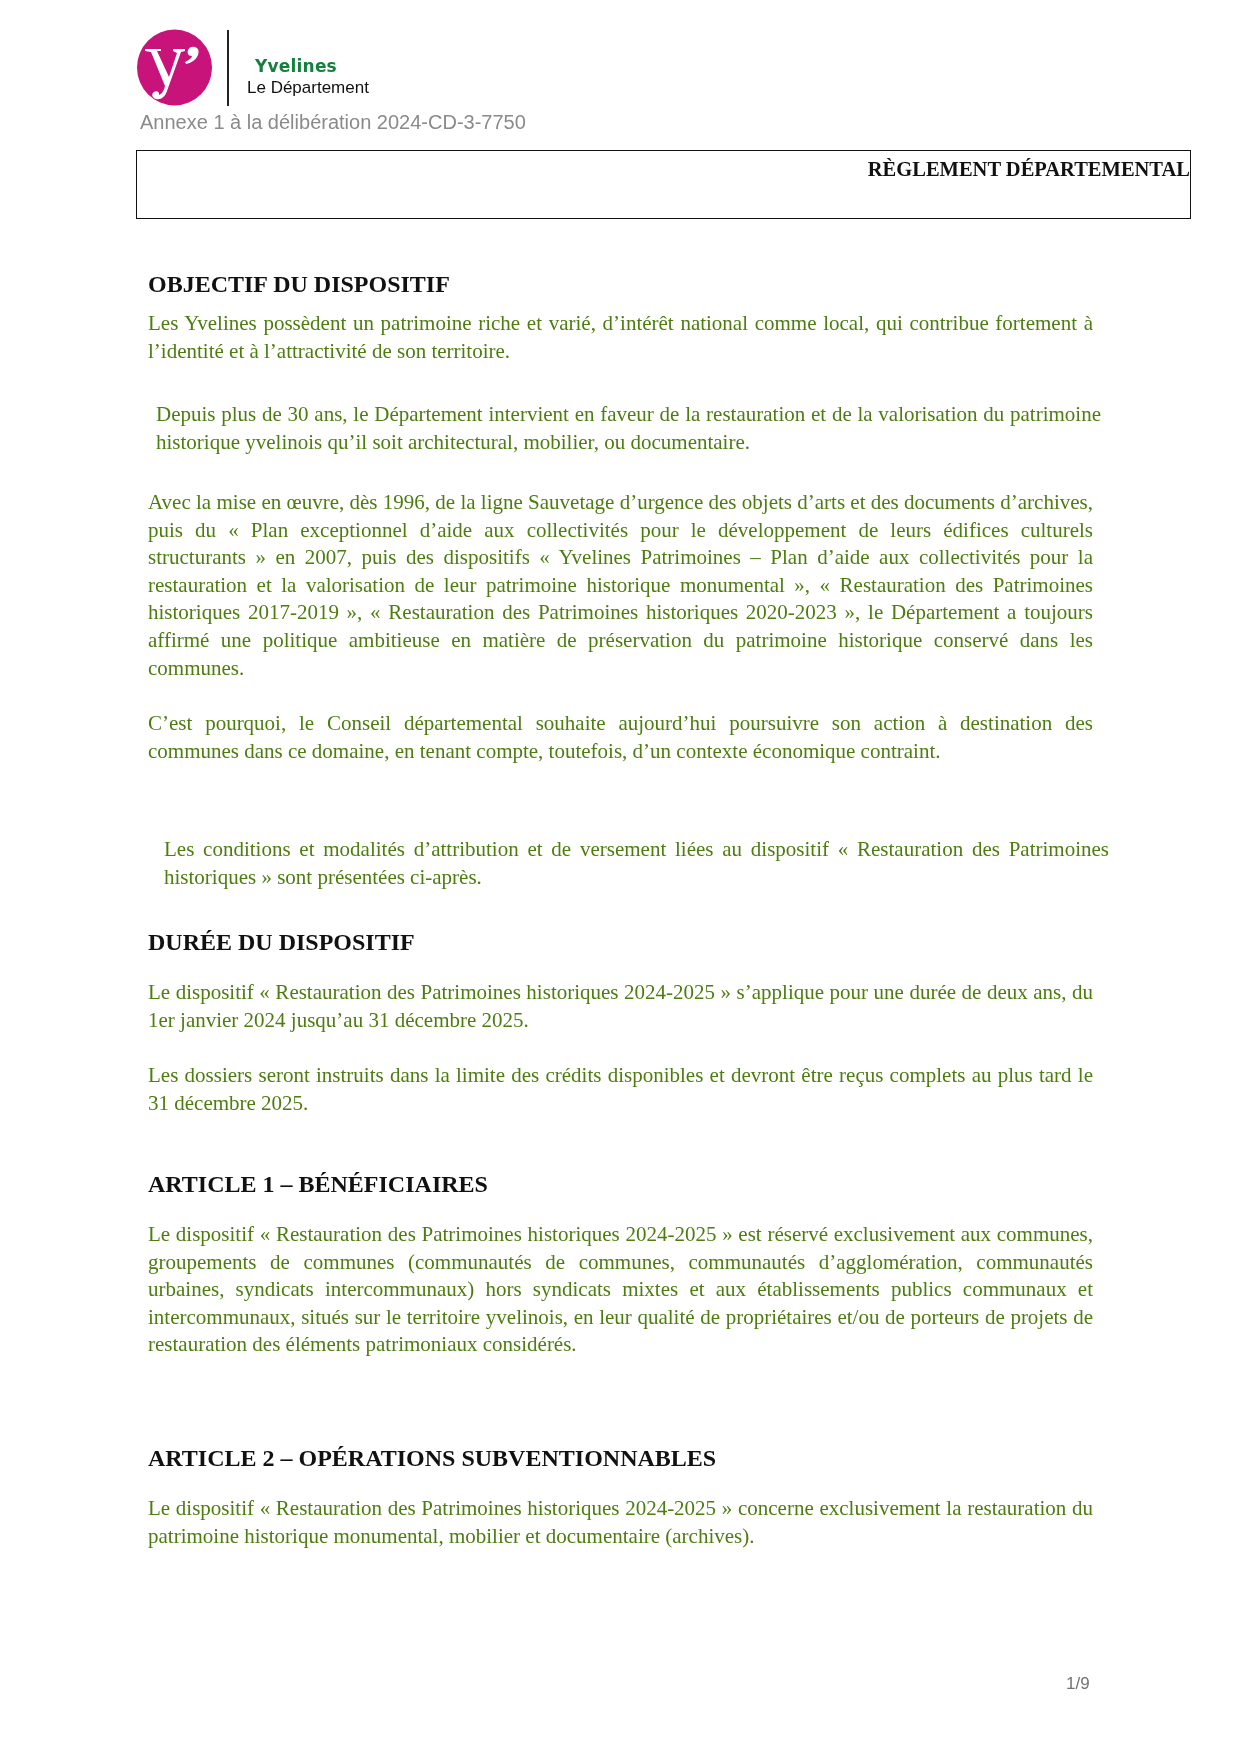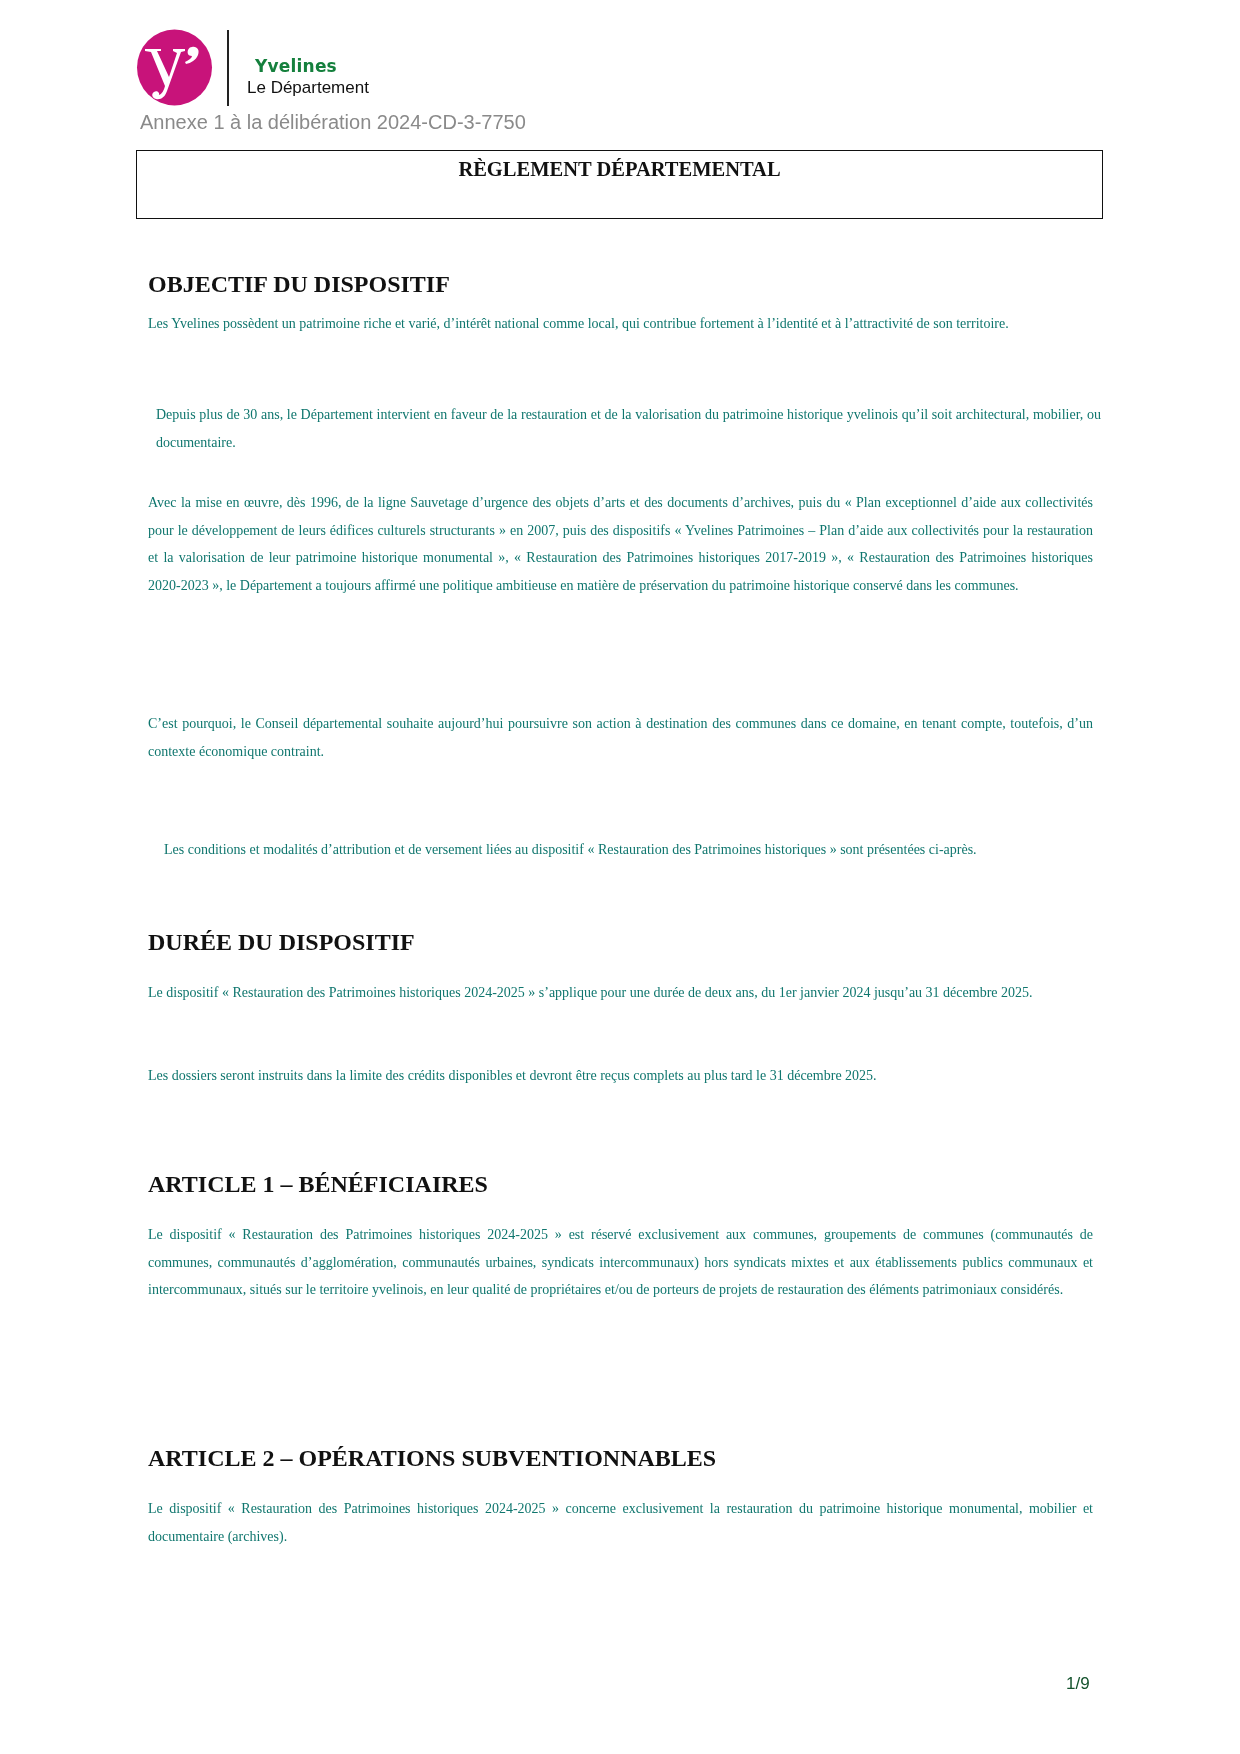--- a/index.html
+++ b/index.html
@@ -56,25 +56,25 @@
       top: 113px;
       font-family: "Liberation Sans", "DejaVu Sans", sans-serif;
       font-size: 20px;
       line-height: 18px;
       color: #8a8a8a;
     }
     .title-box {
       position: absolute;
       left: 136px;
       top: 150px;
-      width: 967px;
+      width: 1055px;
       height: 69px;
       border: 1.5px solid #111111;
       box-sizing: border-box;
-      text-align: center;
+      text-align: right;
     }
     .title-line {
       font-family: "Liberation Serif", "DejaVu Serif", serif;
       font-weight: bold;
       font-size: 20.5px;
       line-height: 33px;
       color: #111111;
     }
     .title-line.first { margin-top: 2px; }
     .content {
@@ -91,33 +91,33 @@
       font-size: 24px;
       line-height: 24px;
       color: #111111;
       white-space: nowrap;
     }
     .para {
       position: absolute;
       left: 0;
       width: 945px;
       font-family: "Liberation Serif", "DejaVu Serif", serif;
-      font-size: 14px;
+      font-size: 21px;
       line-height: 27.6px;
       text-align: justify;
-      color: #0f766e;
+      color: #4d7c0f;
     }
     .page-number {
       position: absolute;
       left: 1066px;
       top: 1674px;
       font-family: "Liberation Sans", "DejaVu Sans", sans-serif;
       font-size: 17px;
       line-height: 20px;
-      color: #14532d;
+      color: #737373;
     }
   </style>
 </head>
 <body>
 
 <div>
   <svg class="logo" viewBox="0 0 77 77" xmlns="http://www.w3.org/2000/svg">
     <ellipse cx="38.5" cy="38.5" rx="37.5" ry="38" fill="#c8137a"></ellipse>
 
     <path d="M9 20 L25 20 L25 22 L21 22 L33 48 L41 24 L37 22 L37 20 L49 20 L49 22 L45 23 L31 62 C29 68 25 71 20 70 C16 69 15 65 18 63 C21 61 24 64 23 66 C26 65 28 61 29 57 L15 23 L9 22 Z" fill="#ffffff"></path>

